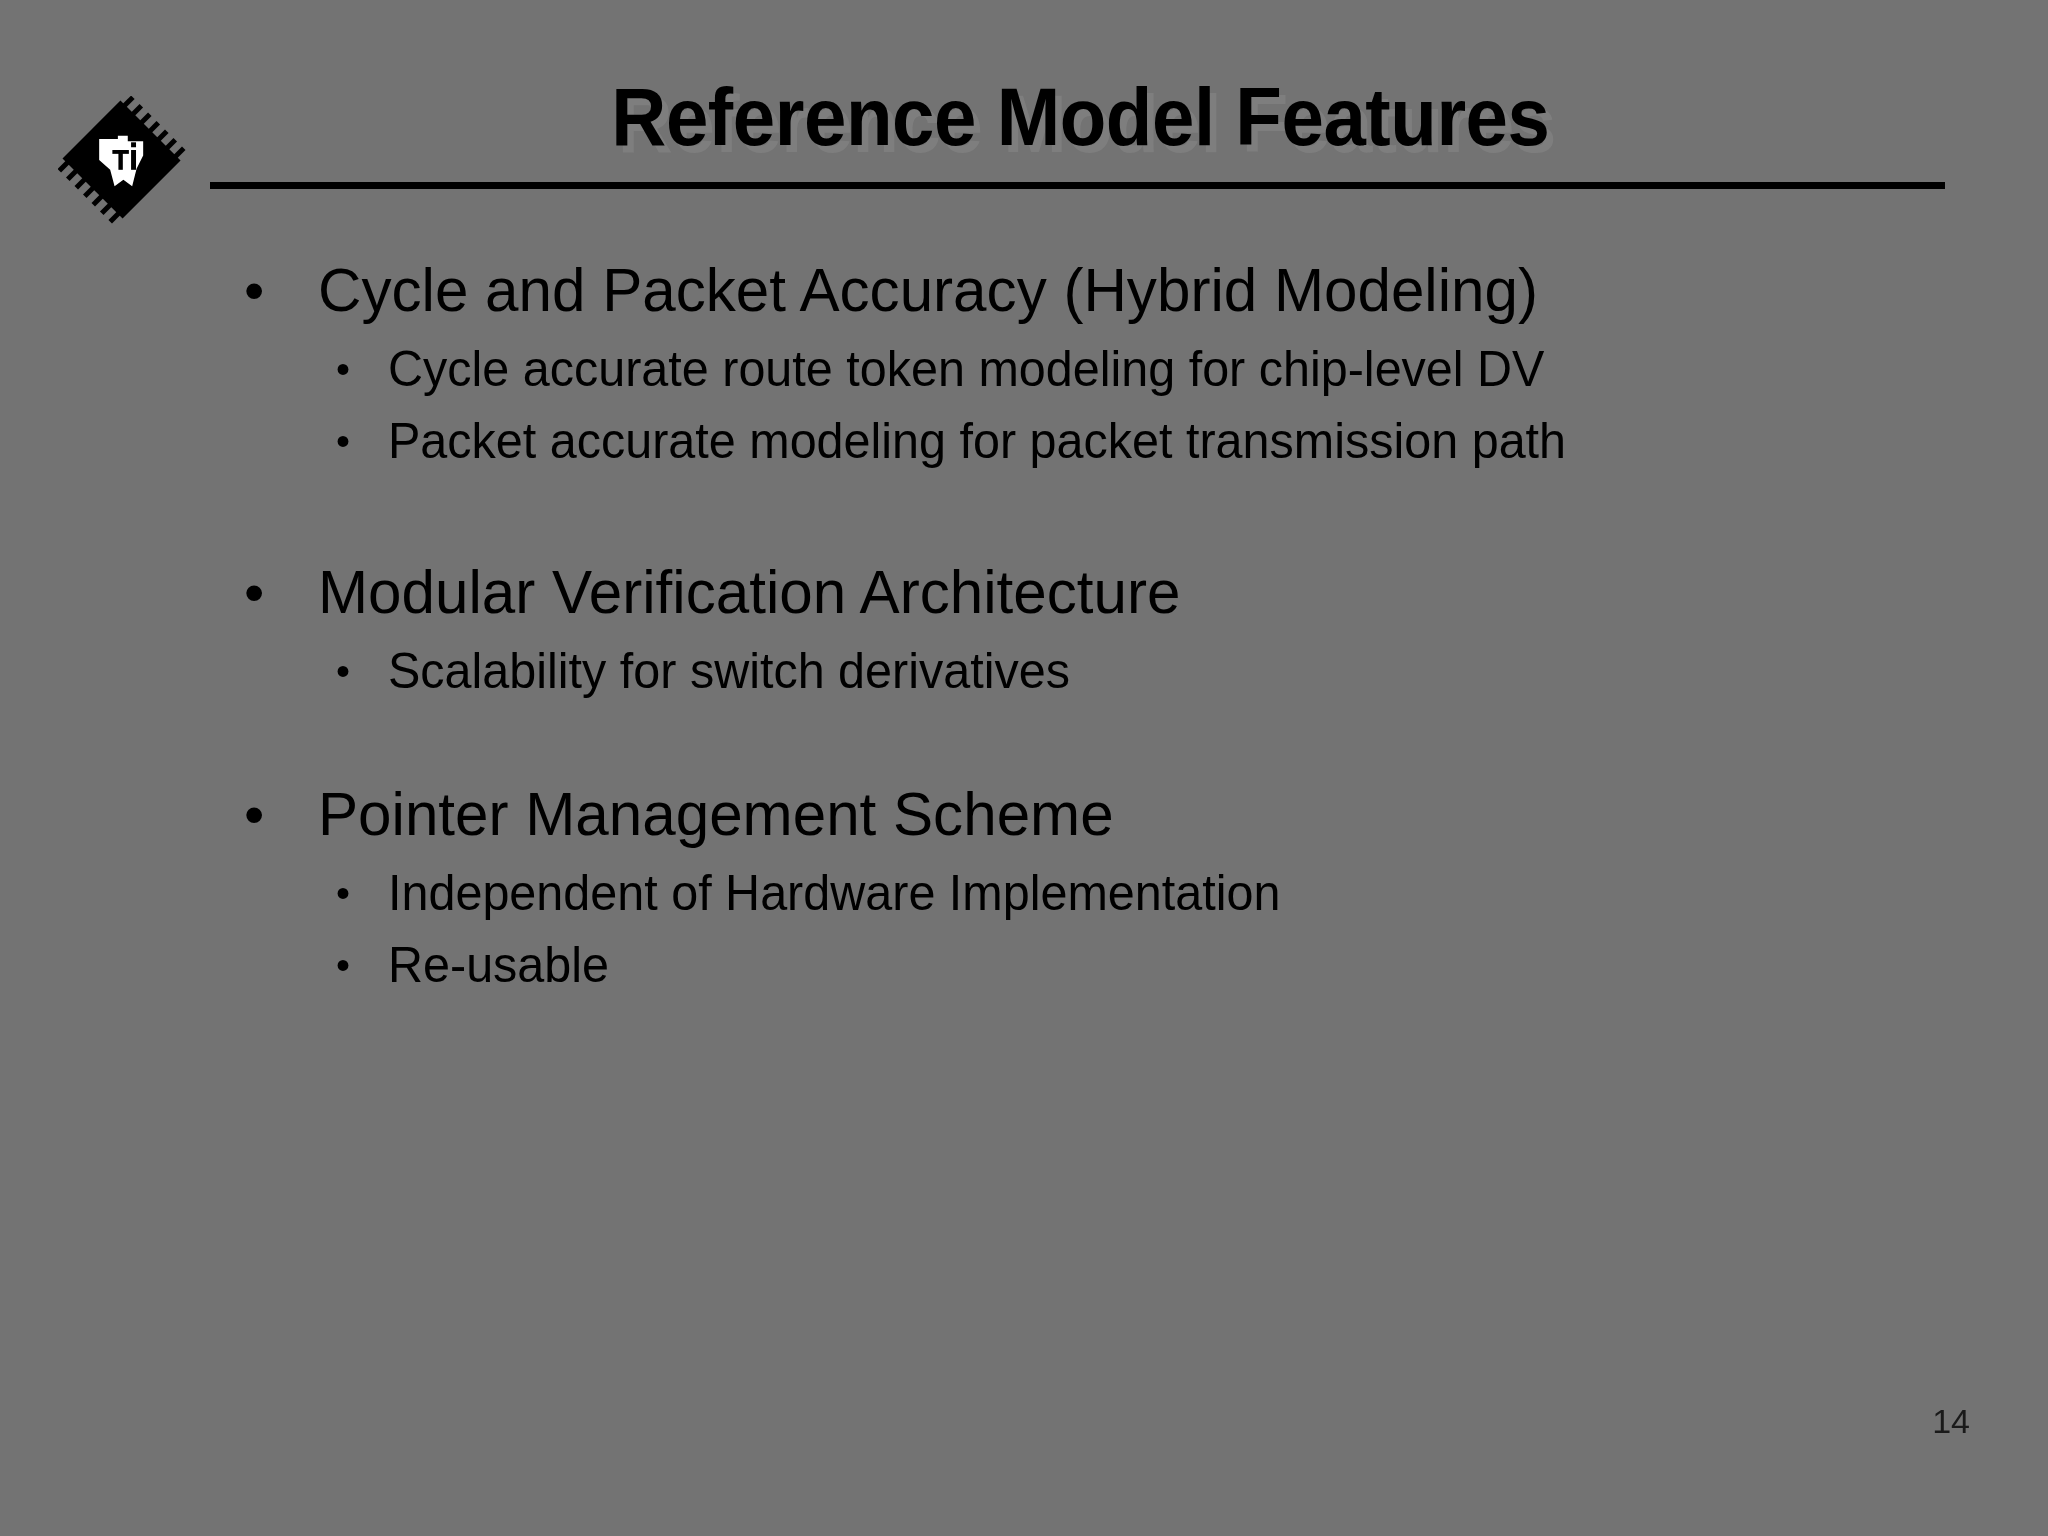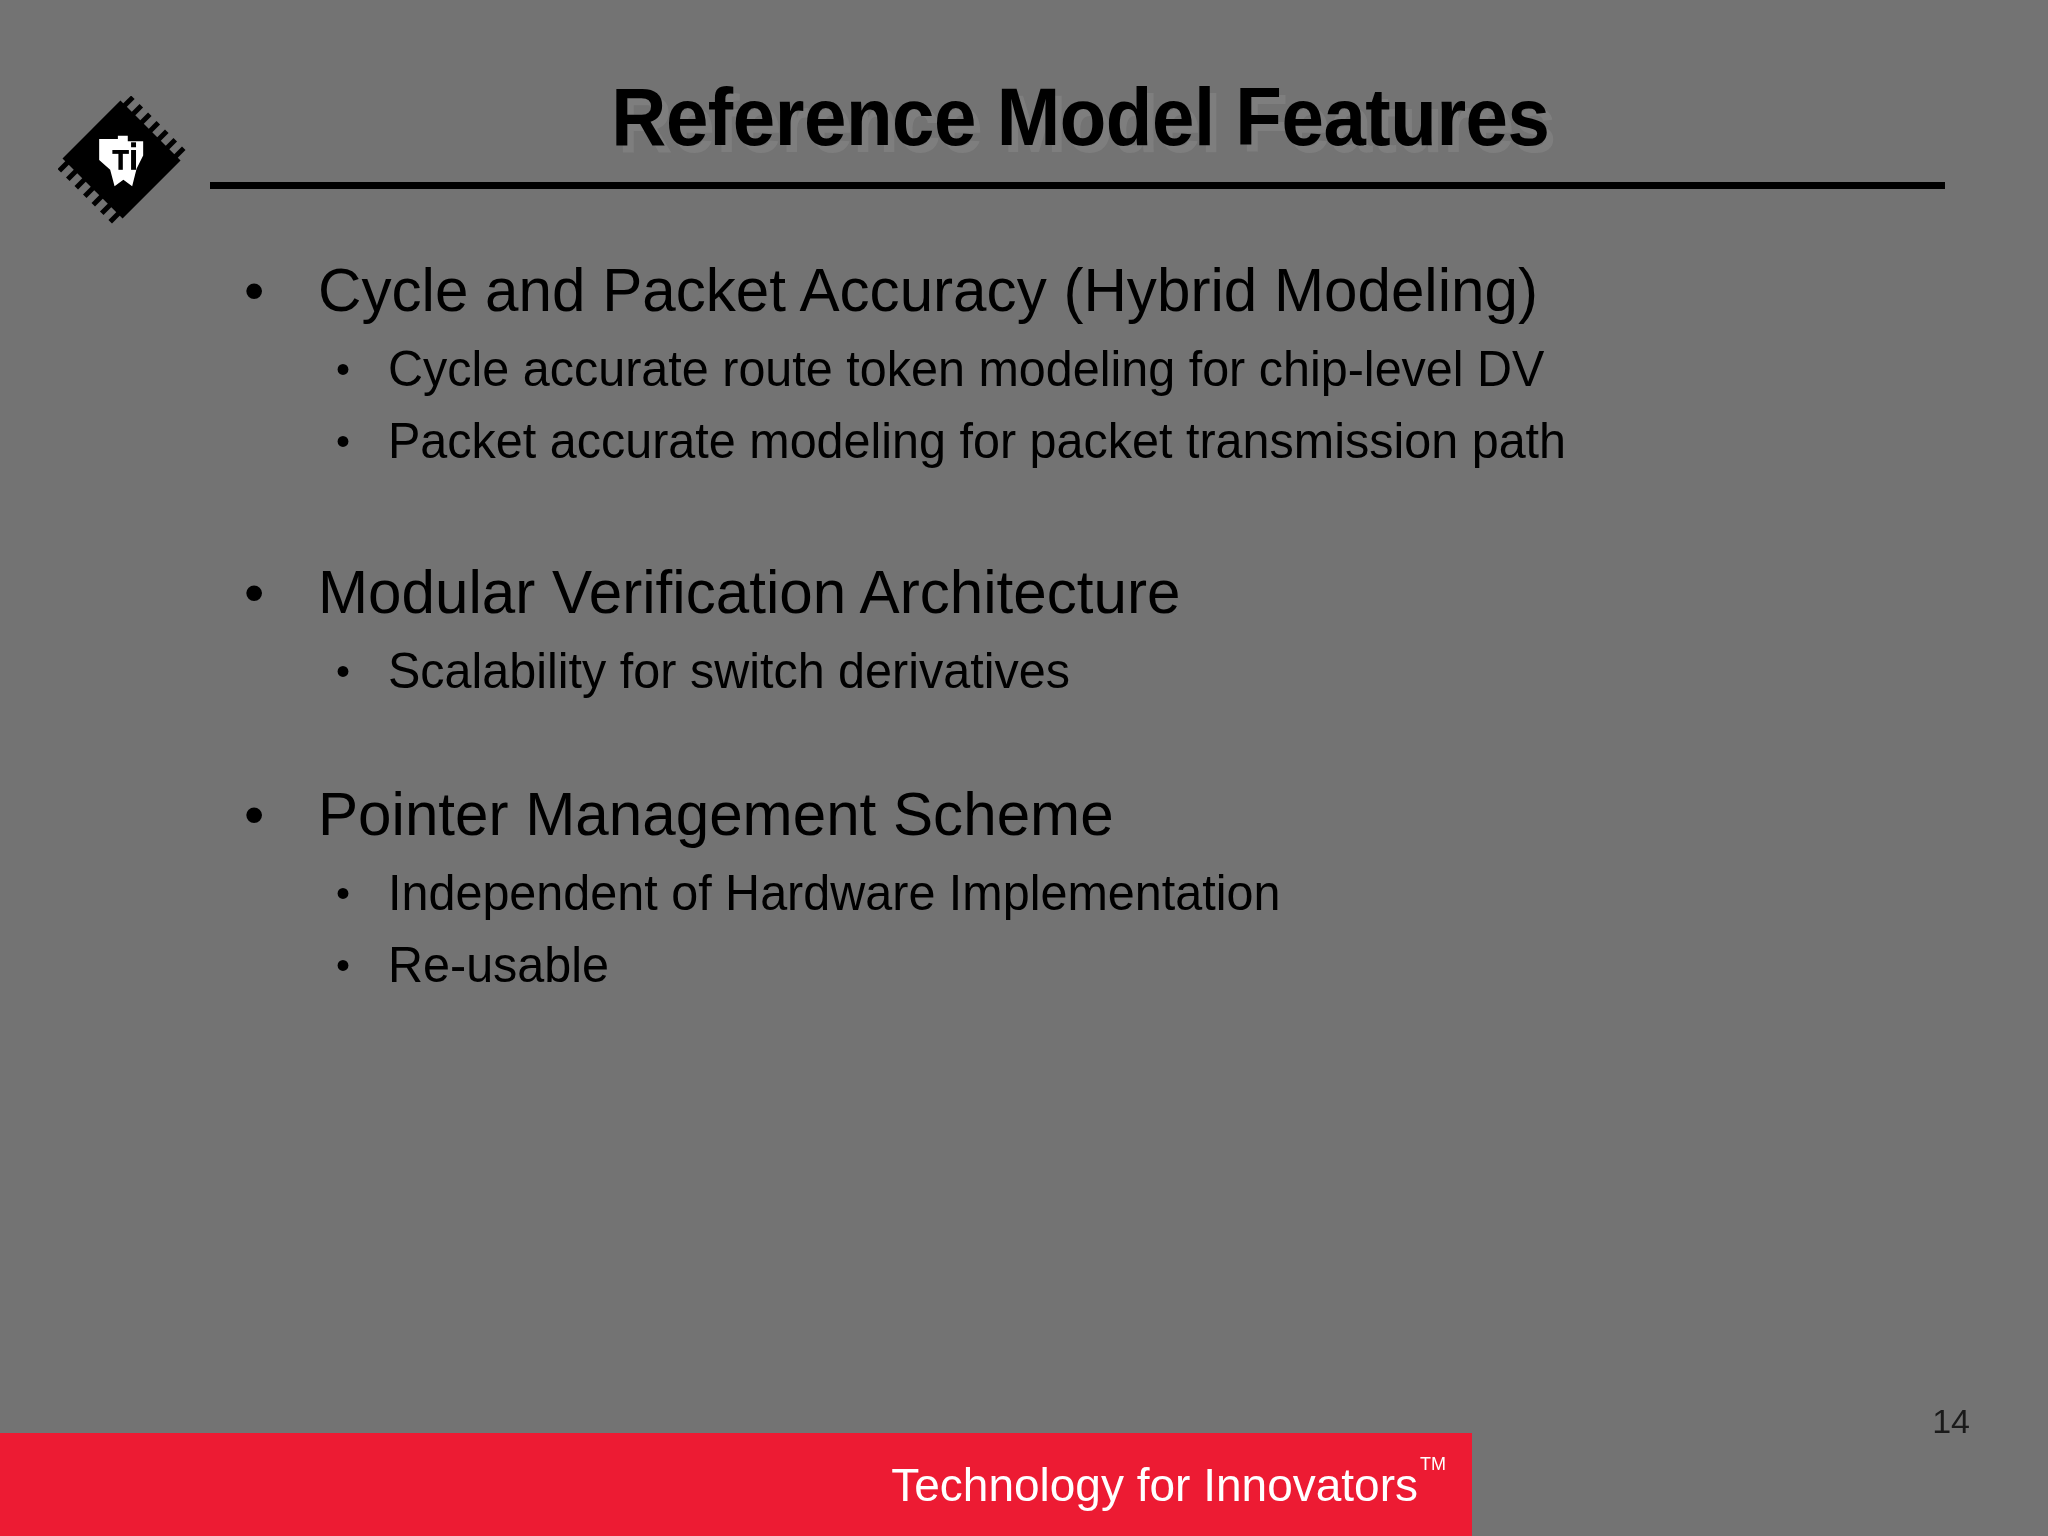--- a/index.html
+++ b/index.html
@@ -288,18 +288,15 @@
     <div class="lvl2">
       <span class="bullet">•</span>
       <span class="txt">Re-usable</span>
     </div>
 
   </div>
 
   <div class="page-number">14</div>
 
   <div class="footer">
-    <div class="footer-red">
-      <span class="tagline"><span>Technology for Innovators</span><span class="tm">TM</span></span>
-    </div>
   </div>
 
 </div>
 
 </body></html>

